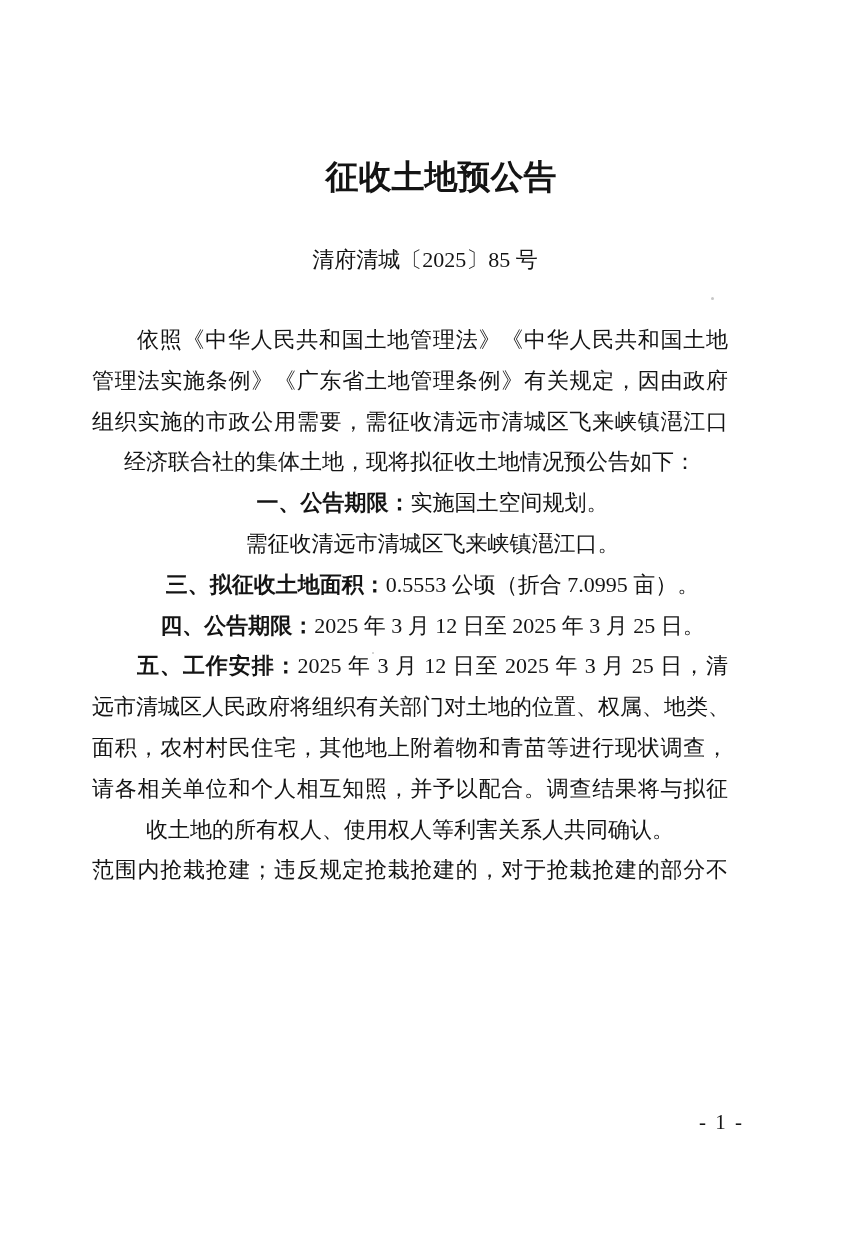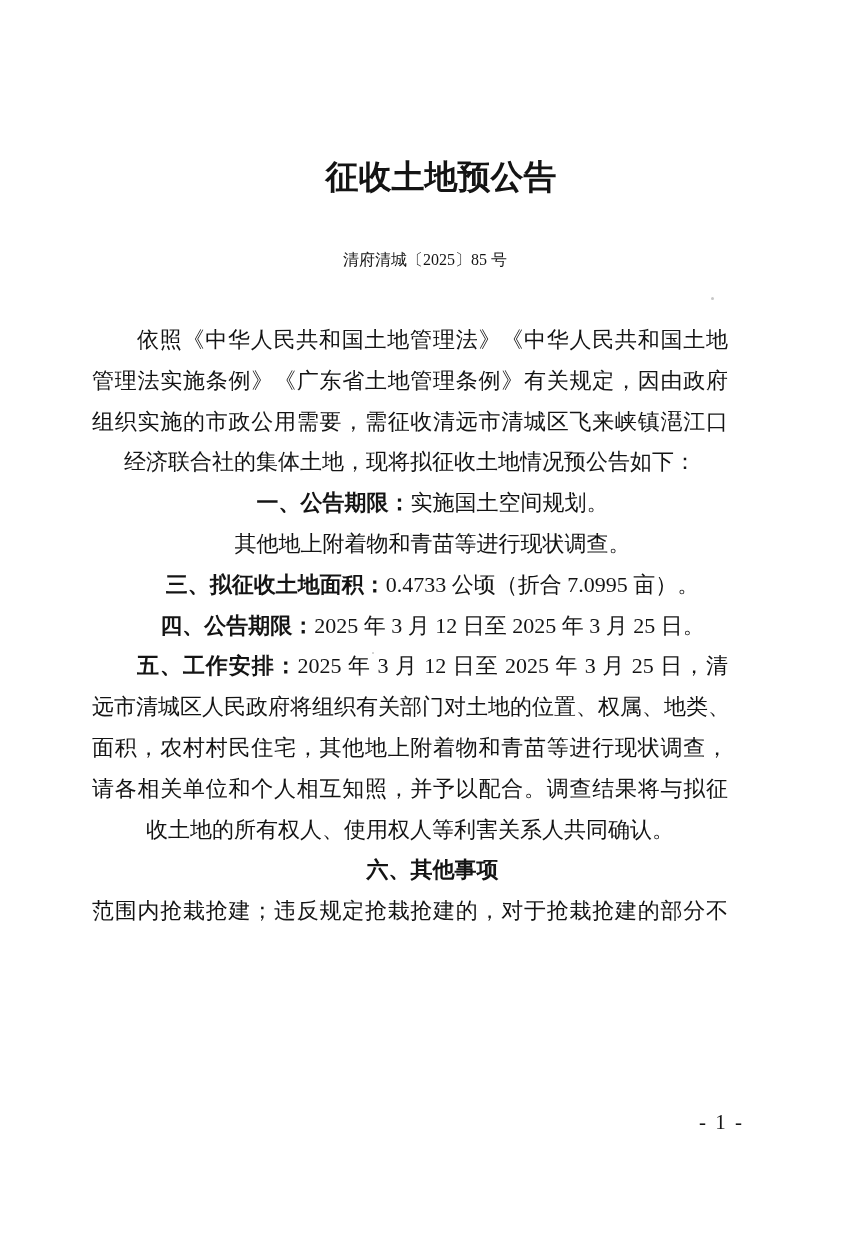--- a/index.html
+++ b/index.html
@@ -13,21 +13,21 @@
     overflow:hidden;
   }
   .doc-title{
     position:absolute;top:157px;left:16px;width:850px;
     text-align:center;
     font-size:33px;line-height:40px;font-weight:700;
   }
   .doc-number{
     position:absolute;top:245px;left:0;width:850px;
     text-align:center;
-    font-size:16px;line-height:30px;
+    font-size:22px;line-height:30px;
   }
   .doc-body{
     position:absolute;top:320px;left:92px;width:636px;
     font-size:22px;
   }
   .line{
     height:40.8px;line-height:40.8px;
     white-space:nowrap;
     text-align:center;
   }
@@ -52,28 +52,27 @@
 
 <div class="page">
   <div class="doc-title">征收土地预公告</div>
   <div class="doc-number">清府清城〔2025〕85 号</div>
   <div class="doc-body" id="doc-body">
       <div class="line fill indent"><span>依照《中华人民共和国土地管理法》《中华人民共和国土地</span></div>
       <div class="line fill"><span>管理法实施条例》《广东省土地管理条例》有关规定，因由政府</span></div>
       <div class="line fill"><span>组织实施的市政公用需要，需征收清远市清城区飞来峡镇潖江口</span></div>
       <div class="line"><span>经济联合社的集体土地，现将拟征收土地情况预公告如下：</span></div>
       <div class="line indent"><span class="b">一、公告期限：</span><span>实施国土空间规划。</span></div>
-      <div class="line indent"><span>其他地上附着物和青苗等进行现状调查。</span></div>
-      <div class="line indent"><span class="b">三、拟征收土地面积：</span><span>0.4733 公顷（折合 7.0995 亩）。</span></div>
+      <div class="line indent"><span>需征收清远市清城区飞来峡镇潖江口。</span></div>
+      <div class="line indent"><span class="b">三、拟征收土地面积：</span><span>0.5553 公顷（折合 7.0995 亩）。</span></div>
       <div class="line indent"><span class="b">四、公告期限：</span><span>2025 年 3 月 12 日至 2025 年 3 月 25 日。</span></div>
       <div class="line fill indent"><span class="b">五、工作安排：</span><span>2025 年 3 月 12 日至 2025 年 3 月 25 日，清</span></div>
       <div class="line fill"><span>远市清城区人民政府将组织有关部门对土地的位置、权属、地类、</span></div>
       <div class="line fill"><span>面积，农村村民住宅，其他地上附着物和青苗等进行现状调查，</span></div>
       <div class="line fill"><span>请各相关单位和个人相互知照，并予以配合。调查结果将与拟征</span></div>
       <div class="line"><span>收土地的所有权人、使用权人等利害关系人共同确认。</span></div>
-      <div class="line indent"><span class="b">六、其他事项</span></div>
       <div class="line fill"><span>范围内抢栽抢建；违反规定抢栽抢建的，对于抢栽抢建的部分不</span></div>
     </div>
   <div class="page-number">- 1 -</div>
   <div class="speck s1"></div>
   <div class="speck s2"></div>
   <div class="speck s3"></div>
 </div>
 
 </body></html>

